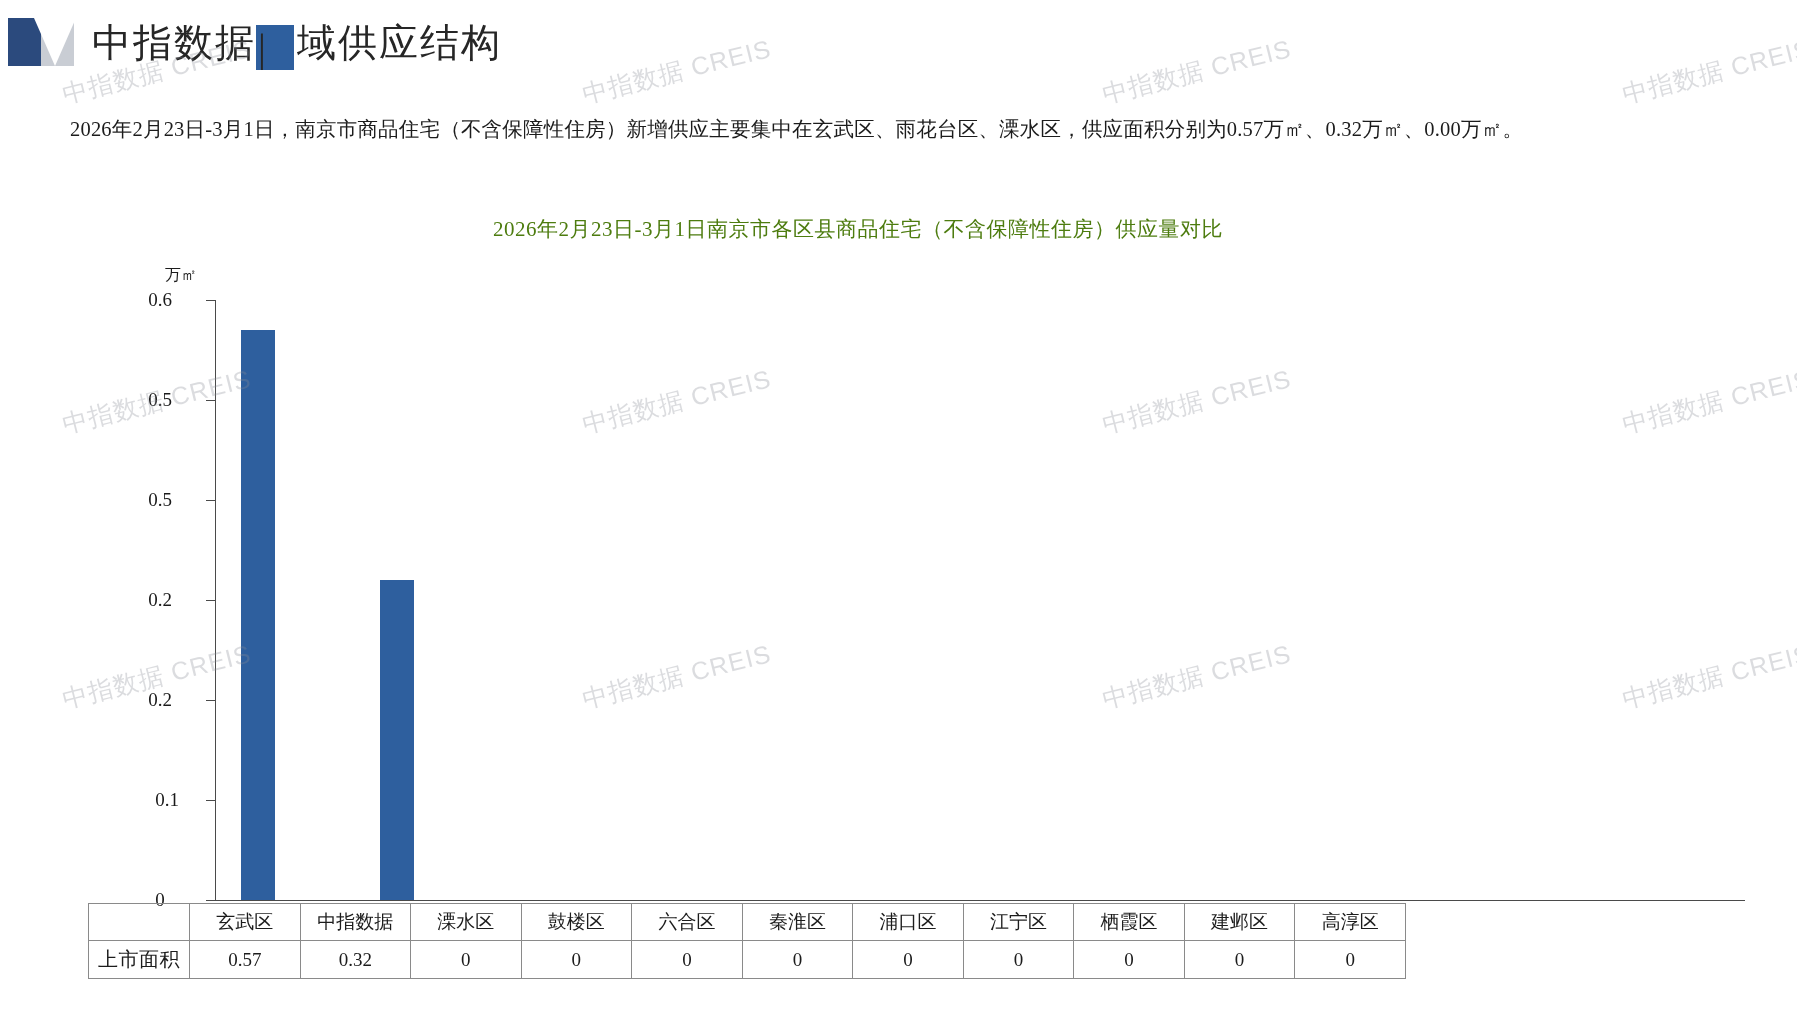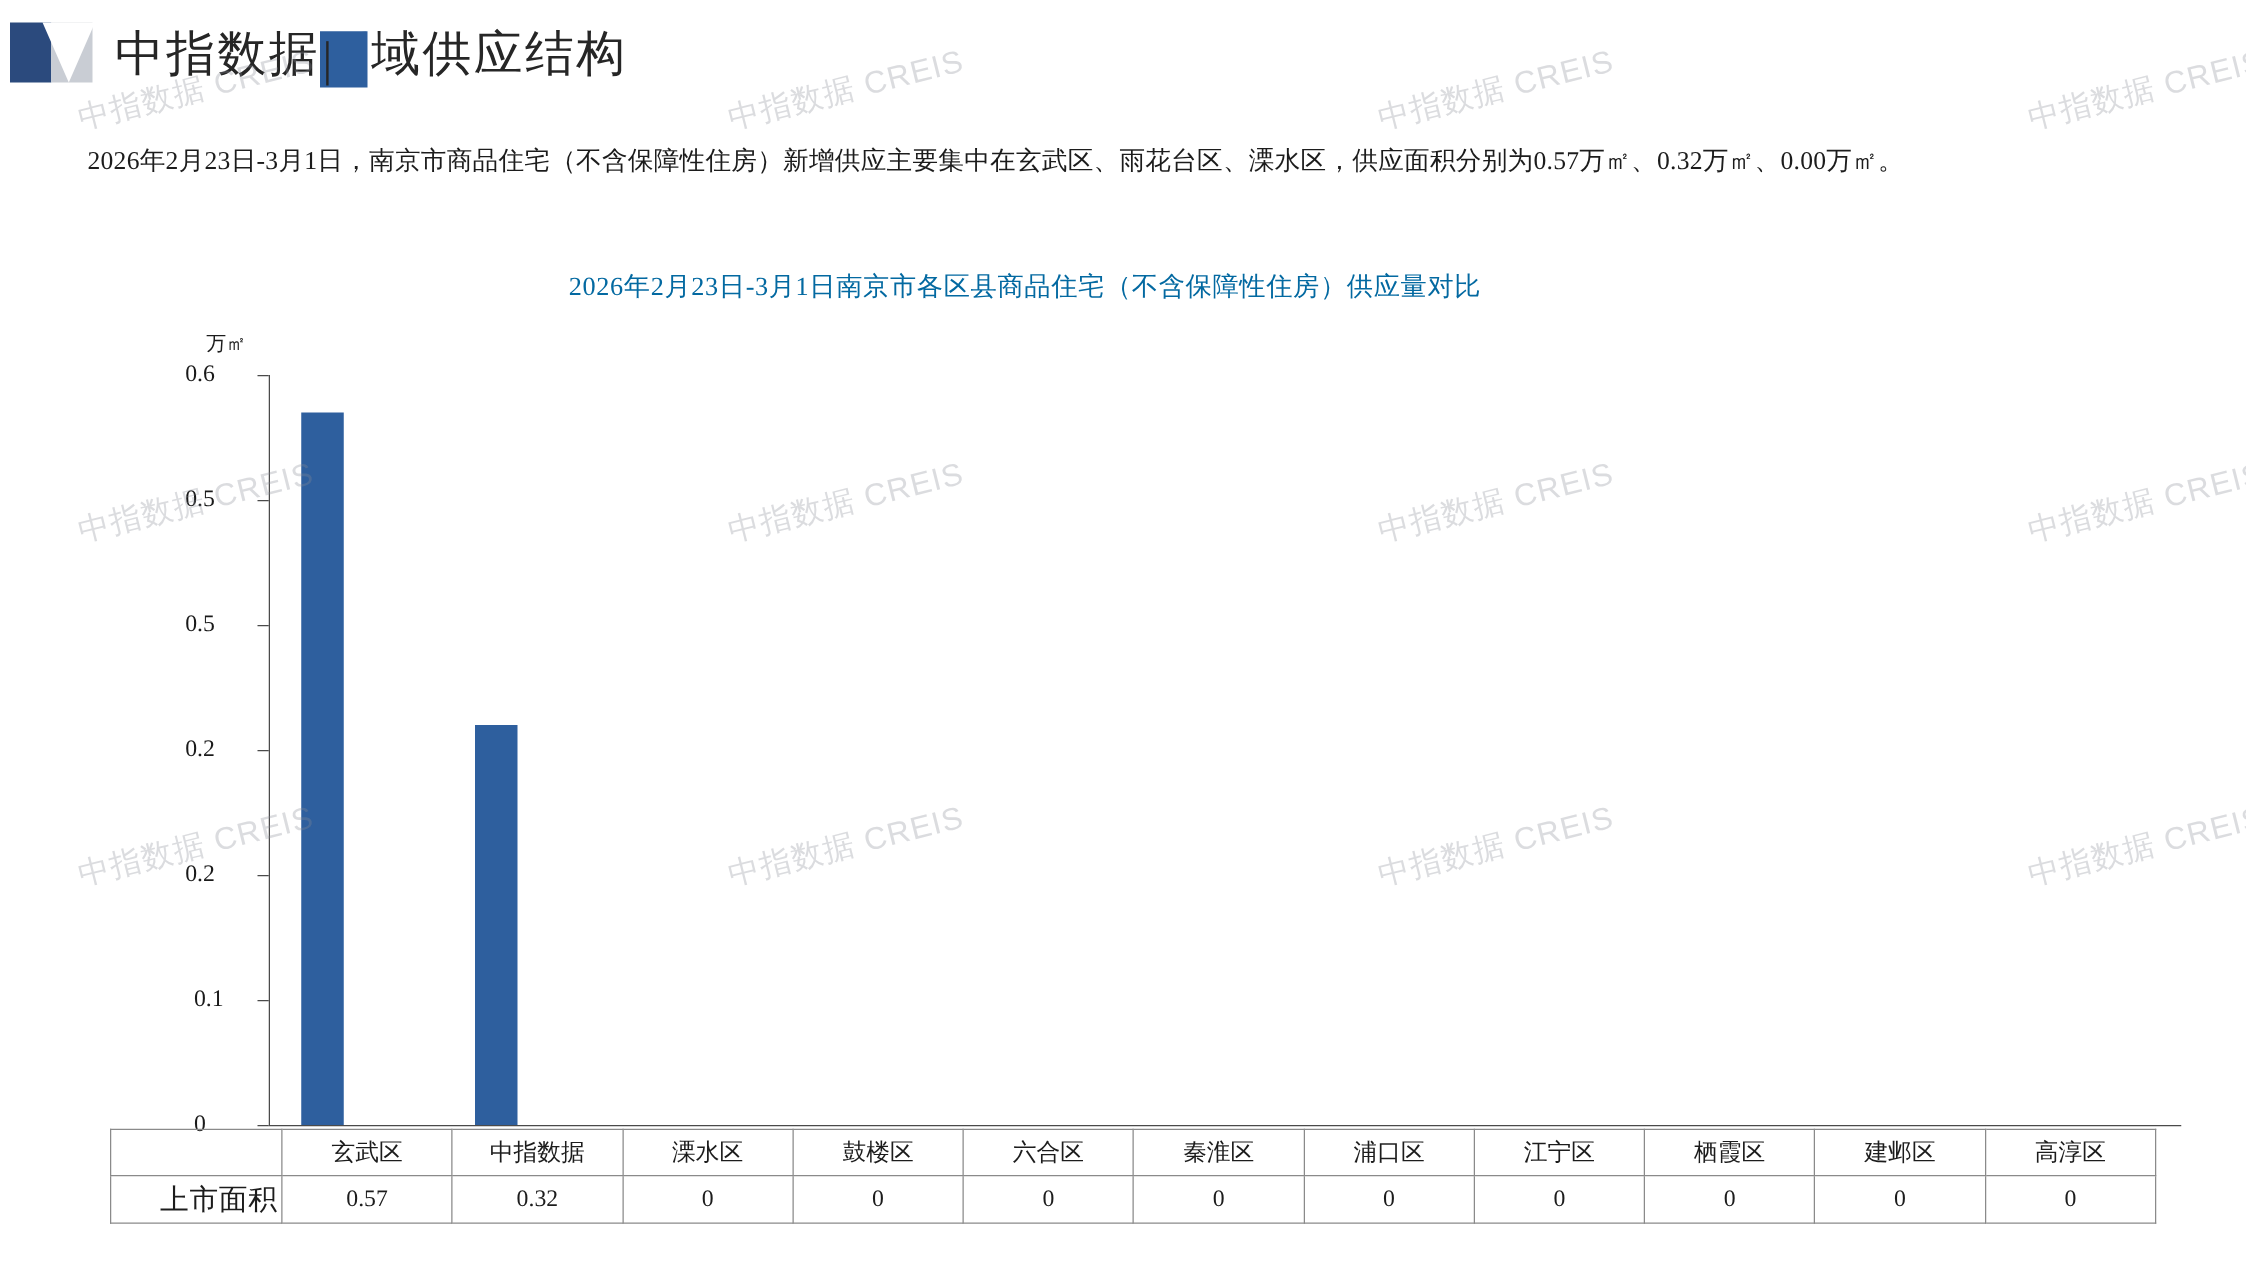--- a/index.html
+++ b/index.html
@@ -86,22 +86,23 @@
     width: 1797px;
     height: 800px;
   }
   .chart-title {
     position: absolute;
     left: 0;
     top: 10px;
     width: 1640px;
     text-align: center;
     font-size: 21px;
-    color: #0369a1;
+    color: #4d7c0f;
     letter-spacing: 0.5px;
+    padding-left: 38px;
   }
   .y-unit {
     position: absolute;
     left: 165px;
     top: 60px;
     font-size: 16px;
     color: #1c1c1c;
   }
 
   
@@ -146,39 +147,38 @@
     bottom: 0;
     width: 34px;
     background: #2e5f9e;
   }
 
   
   .data-table {
     position: absolute;
     left: 88px;
     top: 903px;
-    width: 1637px;
+    width: 1318px;
     border-collapse: collapse;
     font-size: 19px;
     color: #1c1c1c;
     table-layout: fixed;
     border-radius: 10px;
   }
   .data-table td {
     border: 1px solid #8a8a8a;
     height: 37px;
     text-align: center;
     padding: 0;
     font-family: "Liberation Serif", "DejaVu Serif", serif;
   }
   .data-table td.rowhead {
     width: 100px;
-    font-size: 23px;
+    font-size: 20px;
     letter-spacing: 0.5px;
-    padding-left: 36px;
   }
   .data-table tr.header-row td {
     height: 36px;
   }
 
   
   .wm {
     position: absolute;
     font-family: "Liberation Sans", sans-serif;
     font-size: 25px;

